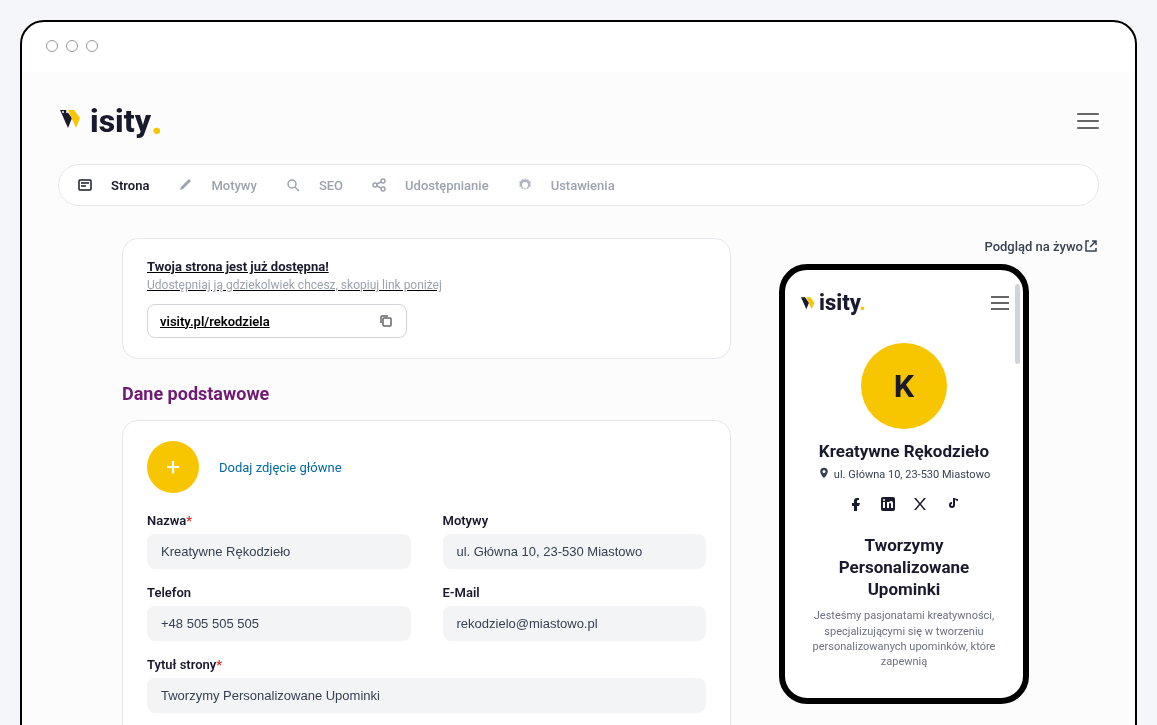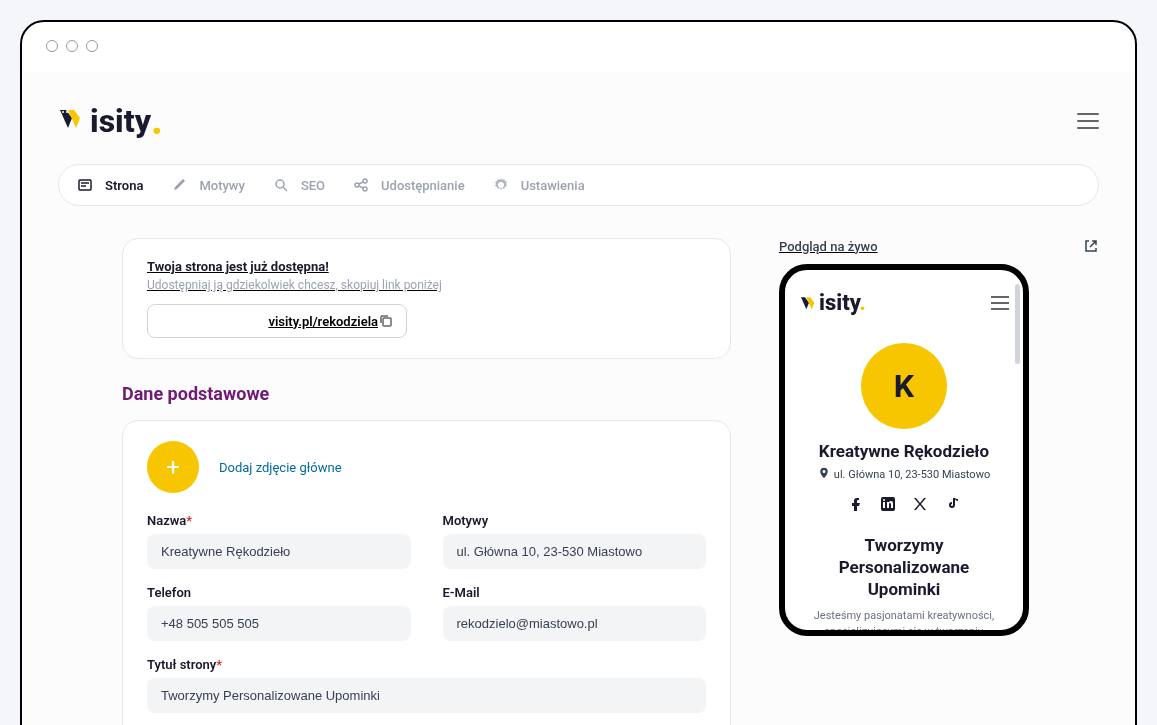--- a/index.html
+++ b/index.html
@@ -74,21 +74,21 @@
   border-radius: 999px;
   padding: 12px 18px;
   display: flex;
   gap: 28px;
   margin-bottom: 32px;
   background: #fff;
 }
 .tab {
   display: flex;
   align-items: center;
-  gap: 12px;
+  gap: 18px;
   font-size: 13px;
   color: #9ca3af;
   cursor: pointer;
   font-weight: 500;
 }
 .tab.active { color: #1a1a2e; font-weight: 600; }
 .tab-icon { width: 16px; height: 16px; display: inline-flex; align-items: center; justify-content: center; }
 
 .content {
   display: flex;
@@ -115,21 +115,21 @@
 .card-sub {
   font-size: 12px;
   color: #9ca3af;
   margin-bottom: 12px;
 }
 .link-box {
   border: 1px solid #d1d5db;
   border-radius: 8px;
   padding: 8px 12px;
   display: flex;
-  justify-content: flex-end;
+  justify-content: space-between;
   align-items: center;
   font-size: 13px;
   font-weight: 600;
   max-width: 260px;
 }
 .copy-icon {
   width: 16px; height: 16px;
   cursor: pointer;
   color: #666;
 }
@@ -186,33 +186,32 @@
   background: #f3f4f6;
   border: none;
   border-radius: 8px;
   padding: 10px 14px;
   font-size: 13px;
   color: #374151;
 }
 
 .preview-header {
   display: flex;
-  justify-content: space-between;
+  justify-content: flex-end;
   align-items: center;
   margin-bottom: 10px;
-  text-decoration: underline;
 }
 .preview-title { font-size: 13px; font-weight: 500; color: #374151; }
 .open-icon { width: 16px; height: 16px; cursor: pointer; color: #374151; }
 
 .phone-frame {
   border: 6px solid #000;
   border-radius: 28px;
   width: 250px;
-  height: 372px;
+  height: 440px;
   overflow: hidden;
   position: relative;
   background: #fff;
 }
 .phone-scroll {
   position: absolute;
   right: 3px;
   top: 14px;
   width: 5px;
   height: 80px;

